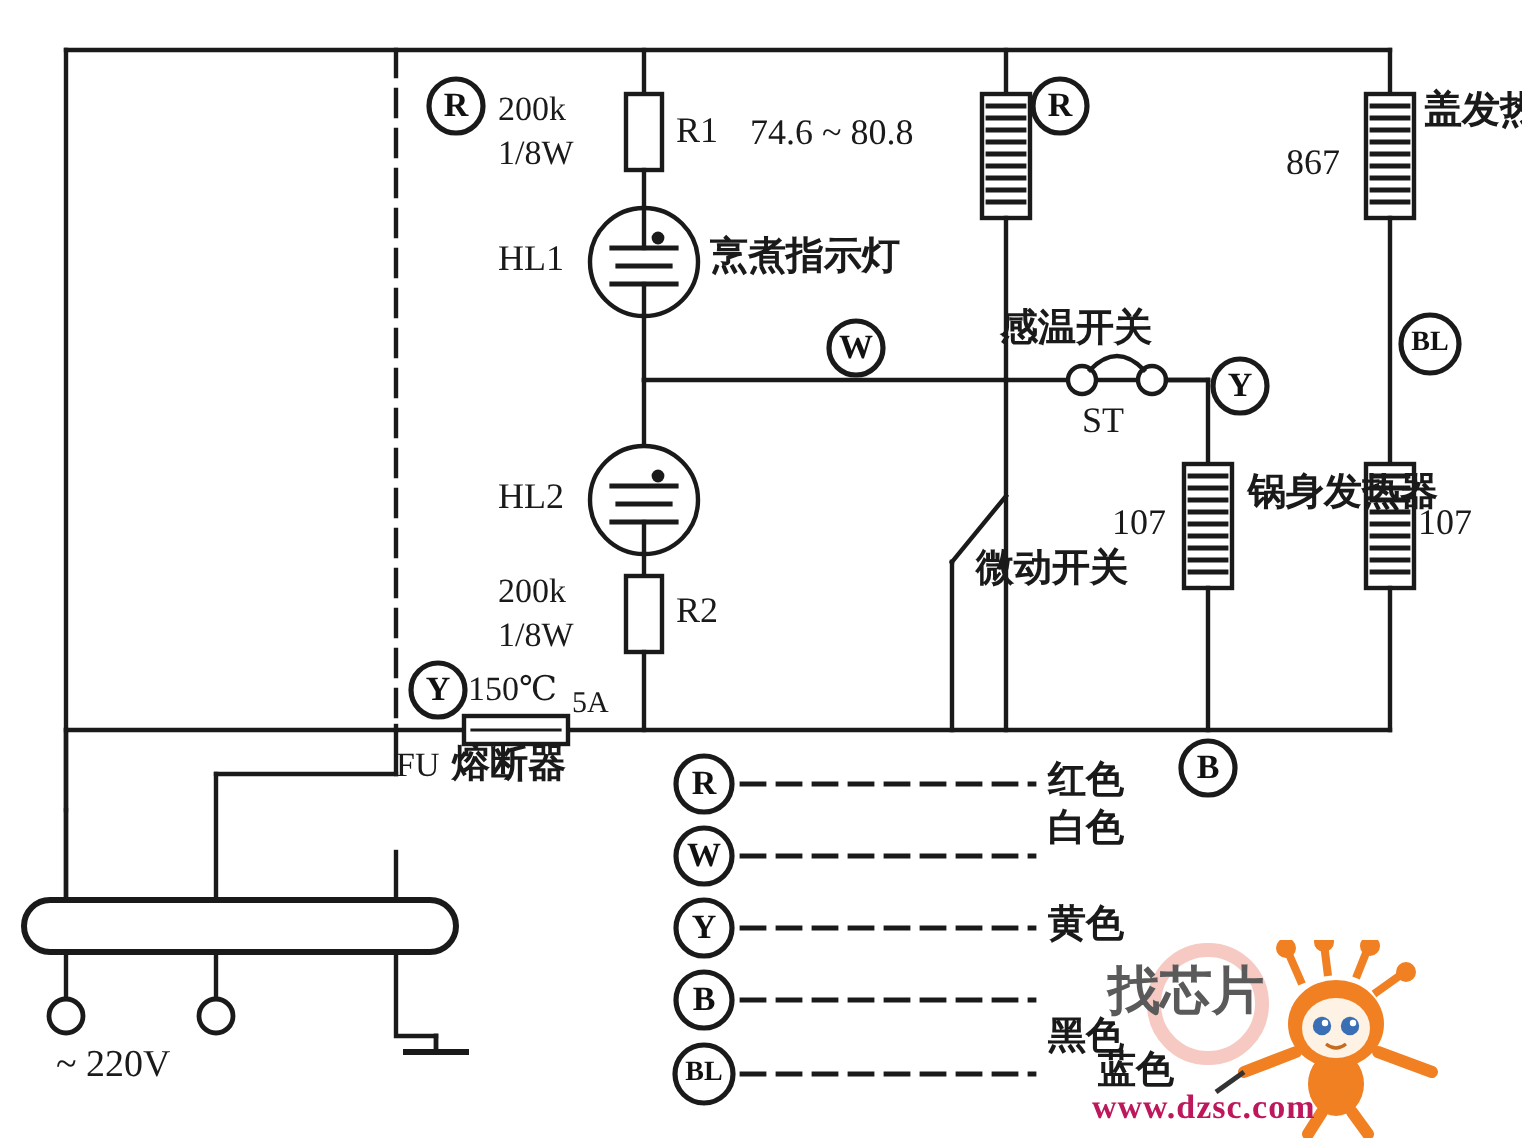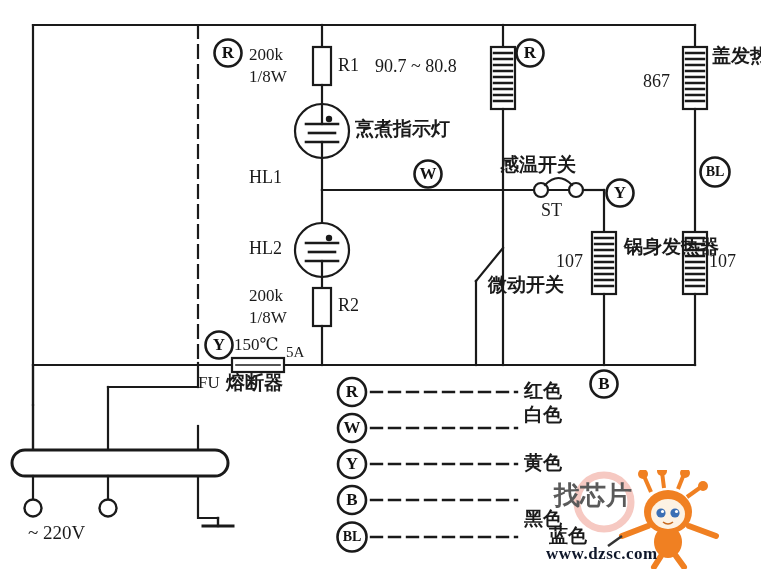--- a/index.html
+++ b/index.html
@@ -67,21 +67,21 @@
   .wm-text-gray {
     position: absolute;
     font-family: "Liberation Serif", serif;
     font-weight: bold;
     color: #5a5a5a;
   }
   .wm-url {
     position: absolute;
     font-family: "Liberation Serif", serif;
     font-weight: bold;
-    color: #0f172a;
+    color: #be185d;
     font-size: 17px;
     letter-spacing: 0.5px;
   }
 </style>
 </head>
 <body>
 
 <div id="canvas">
 
   <svg class="schematic" viewBox="0 0 761 569">
@@ -216,23 +216,23 @@
   <div class="marker-txt f17" style="left:418px; top:165px; width:20px;">W</div>
   <div class="marker-txt f17" style="left:610px; top:184px; width:20px;">Y</div>
   <div class="marker-txt f14" style="left:702px; top:165px; width:26px;">BL</div>
   <div class="marker-txt f17" style="left:209px; top:336px; width:20px;">Y</div>
   <div class="marker-txt f17" style="left:594px; top:375px; width:20px;">B</div>
 
   <div class="lbl lat f17" style="left:249px; top:46px;">200k</div>
   <div class="lbl lat f17" style="left:249px; top:68px;">1/8W</div>
   <div class="lbl lat f18" style="left:338px; top:56px;">R1</div>
 
-  <div class="lbl lat f18" style="left:375px; top:57px;">90.7 ~ 80.8</div>
-
-  <div class="lbl lat f18" style="left:249px; top:120px;margin-top:48px;">HL1</div>
+  <div class="lbl lat f18" style="left:375px; top:57px;">74.6 ~ 80.8</div>
+
+  <div class="lbl lat f18" style="left:249px; top:120px;">HL1</div>
   <div class="lbl cn f19" style="left:355px; top:119px;">烹煮指示灯</div>
 
 
   <div class="lbl lat f18" style="left:643px; top:72px;">867</div>
   <div class="lbl cn f19" style="left:712px; top:46px; width:48px;">盖发热器</div>
 
   <div class="lbl cn f19" style="left:500px; top:155px;">感温开关</div>
   <div class="lbl lat f18" style="left:541px; top:201px;">ST</div>
 
   <div class="lbl lat f18" style="left:249px; top:239px;">HL2</div>

